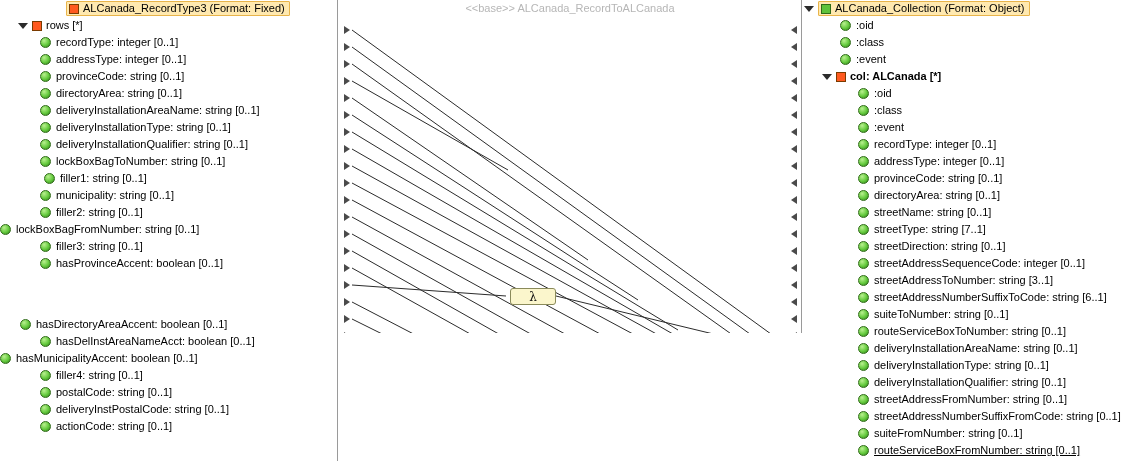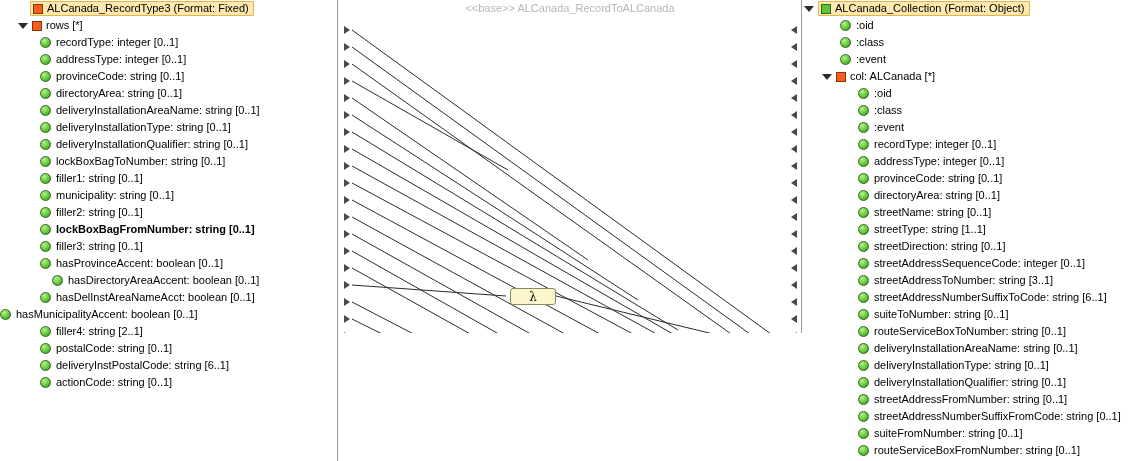--- a/index.html
+++ b/index.html
@@ -112,21 +112,21 @@
     width: 11px;
     height: 11px;
     flex: 0 0 auto;
     margin-right: 5px;
     border-radius: 50%;
     background: radial-gradient(circle at 35% 30%, #b9f08f 0%, #63c93c 55%, #2f7a1c 100%);
     border: 1px solid #2f6b17;
     box-sizing: border-box;
   }
   
-  .ind0 { padding-left: 16px; }
+  .ind0 { padding-left: 16px; margin-left: 36px; }
 
   
   .mid-title {
     position: absolute;
     left: 0;
     top: 0;
     width: 464px;
     text-align: center;
     font-size: 11px;
     color: #b6b6b6;
@@ -238,67 +238,67 @@
           <span class="lbl">deliveryInstallationType: string [0..1]</span>
         </div>
         <div class="row" style="padding-left: 40px;">
           <span class="dot"></span>
           <span class="lbl">deliveryInstallationQualifier: string [0..1]</span>
         </div>
         <div class="row" style="padding-left: 40px;">
           <span class="dot"></span>
           <span class="lbl">lockBoxBagToNumber: string [0..1]</span>
         </div>
-        <div class="row" style="padding-left: 40px;">
+        <div class="row" style="padding-left: 32px; margin-left: 12px;">
           <span class="dot"></span>
           <span class="lbl">filler1: string [0..1]</span>
         </div>
         <div class="row" style="padding-left: 40px;">
           <span class="dot"></span>
           <span class="lbl">municipality: string [0..1]</span>
         </div>
         <div class="row" style="padding-left: 40px;">
           <span class="dot"></span>
           <span class="lbl">filler2: string [0..1]</span>
         </div>
-        <div class="row" style="padding-left: 40px; font-weight: bold;">
+        <div class="row" style="">
           <span class="dot"></span>
           <span class="lbl">lockBoxBagFromNumber: string [0..1]</span>
         </div>
         <div class="row" style="padding-left: 40px;">
           <span class="dot"></span>
           <span class="lbl">filler3: string [0..1]</span>
         </div>
         <div class="row" style="padding-left: 40px;">
           <span class="dot"></span>
           <span class="lbl">hasProvinceAccent: boolean [0..1]</span>
         </div>
-        <div class="row" style="padding-left: 52px;">
+        <div class="row" style="padding-left: 20px; margin-top: 44px;">
           <span class="dot"></span>
           <span class="lbl">hasDirectoryAreaAccent: boolean [0..1]</span>
         </div>
         <div class="row" style="padding-left: 40px;">
           <span class="dot"></span>
           <span class="lbl">hasDelInstAreaNameAcct: boolean [0..1]</span>
         </div>
         <div class="row" style="">
           <span class="dot"></span>
           <span class="lbl">hasMunicipalityAccent: boolean [0..1]</span>
         </div>
         <div class="row" style="padding-left: 40px;">
           <span class="dot"></span>
-          <span class="lbl">filler4: string [2..1]</span>
+          <span class="lbl">filler4: string [0..1]</span>
         </div>
         <div class="row" style="padding-left: 40px;">
           <span class="dot"></span>
           <span class="lbl">postalCode: string [0..1]</span>
         </div>
         <div class="row" style="padding-left: 40px;">
           <span class="dot"></span>
-          <span class="lbl">deliveryInstPostalCode: string [6..1]</span>
+          <span class="lbl">deliveryInstPostalCode: string [0..1]</span>
         </div>
         <div class="row" style="padding-left: 40px;">
           <span class="dot"></span>
           <span class="lbl">actionCode: string [0..1]</span>
         </div>
       </div>
   </div>
 
   <div class="panel-mid">
     <div class="mid-left-edge"></div>
@@ -421,21 +421,21 @@
         <div class="row" style="padding-left: 38px;">
           <span class="dot"></span>
           <span class="lbl">:class</span>
         </div>
         <div class="row" style="padding-left: 38px;">
           <span class="dot"></span>
           <span class="lbl">:event</span>
         </div>
       </div>
 
-    <div class="row" style="padding-left:20px;">
+    <div class="row" style="padding-left:20px;font-weight:bold;">
       <span class="twisty down"></span>
       <span class="sq"></span>
       <span class="lbl">col: ALCanada [*]</span>
     </div>
 
     <div id="right-fields">
         <div class="row" style="padding-left: 56px;">
           <span class="dot"></span>
           <span class="lbl">:oid</span>
         </div>
@@ -462,21 +462,21 @@
         <div class="row" style="padding-left: 56px;">
           <span class="dot"></span>
           <span class="lbl">directoryArea: string [0..1]</span>
         </div>
         <div class="row" style="padding-left: 56px;">
           <span class="dot"></span>
           <span class="lbl">streetName: string [0..1]</span>
         </div>
         <div class="row" style="padding-left: 56px;">
           <span class="dot"></span>
-          <span class="lbl">streetType: string [1..1]</span>
+          <span class="lbl">streetType: string [7..1]</span>
         </div>
         <div class="row" style="padding-left: 56px; text-align: center;">
           <span class="dot"></span>
           <span class="lbl">streetDirection: string [0..1]</span>
         </div>
         <div class="row" style="padding-left: 56px;">
           <span class="dot"></span>
           <span class="lbl">streetAddressSequenceCode: integer [0..1]</span>
         </div>
         <div class="row" style="padding-left: 56px;">
@@ -512,20 +512,20 @@
           <span class="lbl">streetAddressFromNumber: string [0..1]</span>
         </div>
         <div class="row" style="padding-left: 56px;">
           <span class="dot"></span>
           <span class="lbl">streetAddressNumberSuffixFromCode: string [0..1]</span>
         </div>
         <div class="row" style="padding-left: 56px;">
           <span class="dot"></span>
           <span class="lbl">suiteFromNumber: string [0..1]</span>
         </div>
-        <div class="row" style="padding-left: 56px;">
+        <div class="row" style="padding-left: 56px; text-decoration: underline;">
           <span class="dot"></span>
           <span class="lbl">routeServiceBoxFromNumber: string [0..1]</span>
         </div>
       </div>
   </div>
 
 </div>
 
 </body></html>

